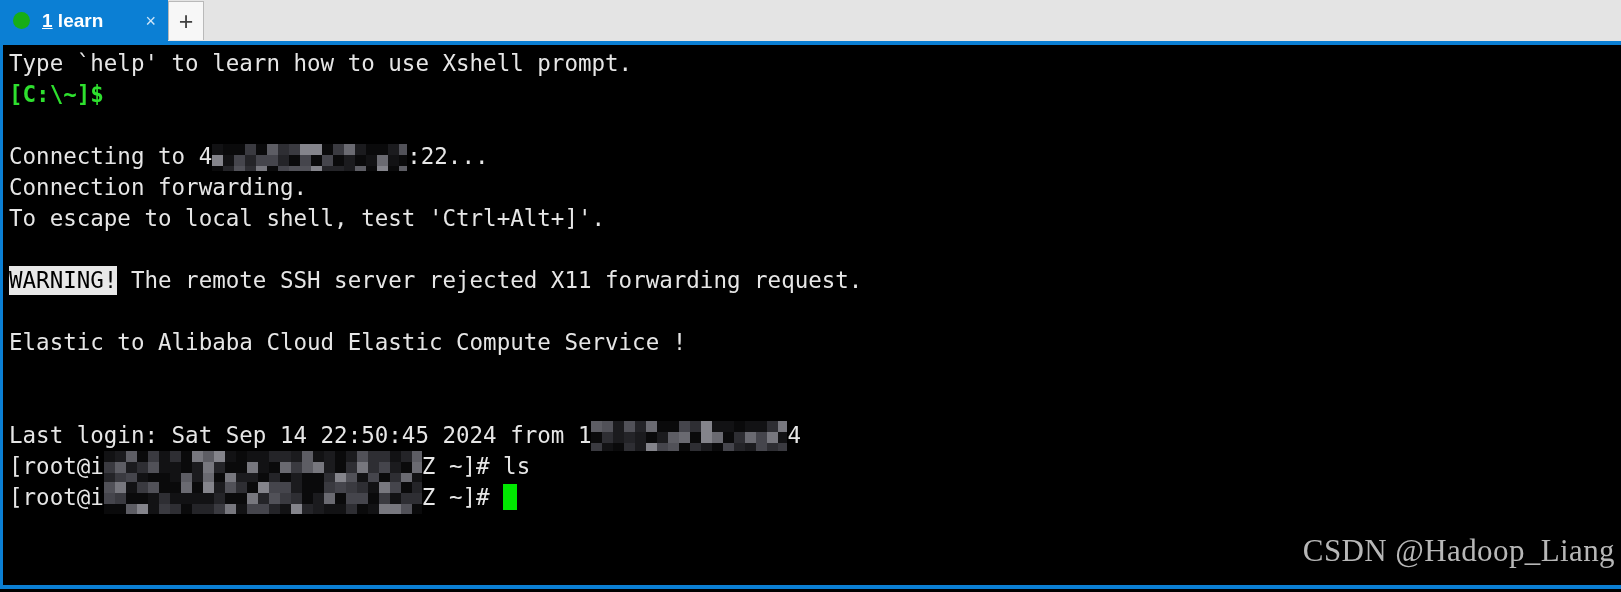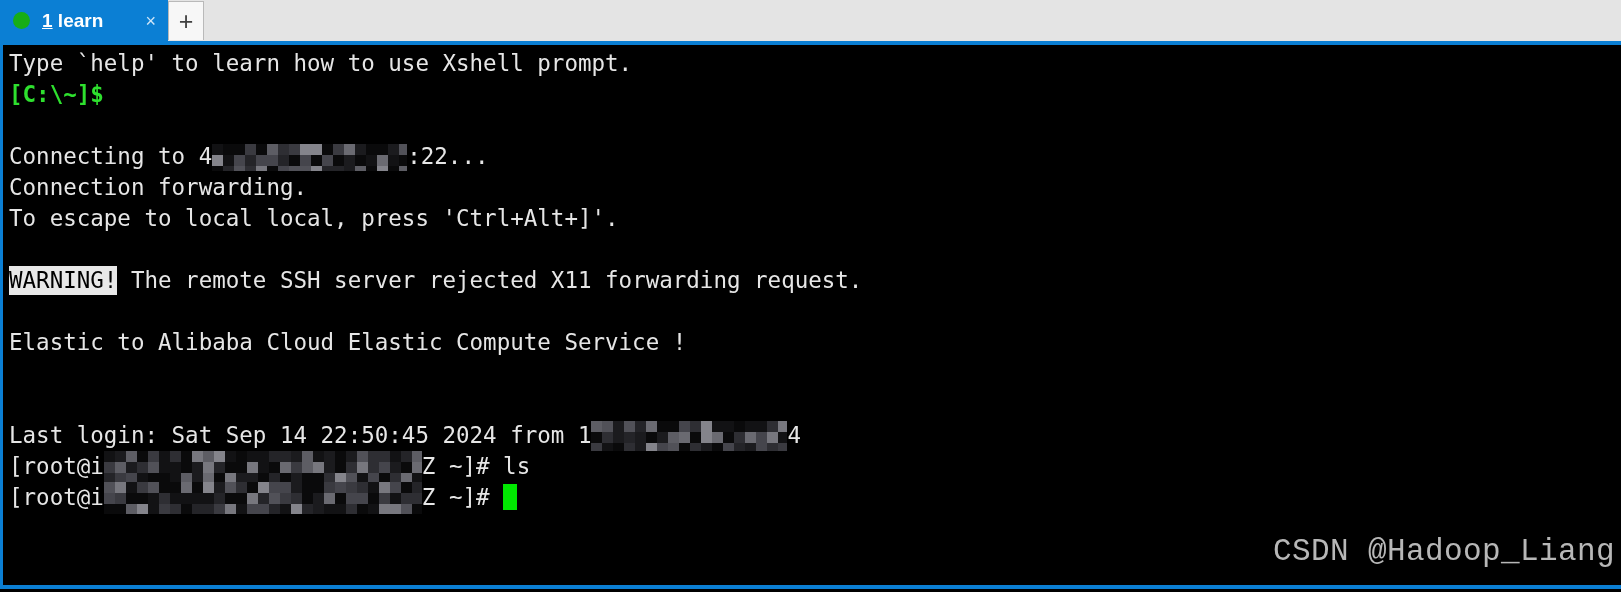--- a/index.html
+++ b/index.html
@@ -153,21 +153,21 @@
     position: absolute;
     display: block;
   }
 
   
   .watermark {
     position: absolute;
     right: 6px;
     bottom: 16px;
     color: #b7b7b7;
-    font-family: Liberation Mono, monospace;
+    font-family: Liberation Serif, serif;
     font-size: 31px;
     white-space: nowrap;
     letter-spacing: 0.4px;
   }
 </style>
 </head>
 <body>
 
 <div class="app">
 
@@ -187,21 +187,21 @@
       <div class="line"><span>Type `help' to learn how to use Xshell prompt.</span></div>
 
       <div class="line"><span class="green">[C:\~]$</span></div>
 
       <div class="line"></div>
 
       <div class="line"><span>Connecting to 4</span><span class="mosaic" style="width:195px;height:27px;"><i style="left: 0px; top: 0px; width: 11px; height: 11px; background: rgb(18, 18, 20);"></i><i style="left: 11px; top: 0px; width: 11px; height: 11px; background: rgb(10, 10, 11);"></i><i style="left: 22px; top: 0px; width: 11px; height: 11px; background: rgb(10, 10, 11);"></i><i style="left: 33px; top: 0px; width: 11px; height: 11px; background: rgb(58, 58, 64);"></i><i style="left: 44px; top: 0px; width: 11px; height: 11px; background: rgb(10, 10, 11);"></i><i style="left: 55px; top: 0px; width: 11px; height: 11px; background: rgb(93, 93, 100);"></i><i style="left: 66px; top: 0px; width: 11px; height: 11px; background: rgb(46, 46, 51);"></i><i style="left: 77px; top: 0px; width: 11px; height: 11px; background: rgb(58, 58, 64);"></i><i style="left: 88px; top: 0px; width: 11px; height: 11px; background: rgb(132, 132, 139);"></i><i style="left: 99px; top: 0px; width: 11px; height: 11px; background: rgb(132, 132, 139);"></i><i style="left: 110px; top: 0px; width: 11px; height: 11px; background: rgb(10, 10, 11);"></i><i style="left: 121px; top: 0px; width: 11px; height: 11px; background: rgb(58, 58, 64);"></i><i style="left: 132px; top: 0px; width: 11px; height: 11px; background: rgb(106, 106, 113);"></i><i style="left: 143px; top: 0px; width: 11px; height: 11px; background: rgb(27, 27, 30);"></i><i style="left: 154px; top: 0px; width: 11px; height: 11px; background: rgb(10, 10, 11);"></i><i style="left: 165px; top: 0px; width: 11px; height: 11px; background: rgb(10, 10, 11);"></i><i style="left: 176px; top: 0px; width: 11px; height: 11px; background: rgb(27, 27, 30);"></i><i style="left: 187px; top: 0px; width: 8px; height: 11px; background: rgb(81, 81, 88);"></i><i style="left: 0px; top: 11px; width: 11px; height: 11px; background: rgb(132, 132, 139);"></i><i style="left: 11px; top: 11px; width: 11px; height: 11px; background: rgb(18, 18, 20);"></i><i style="left: 22px; top: 11px; width: 11px; height: 11px; background: rgb(69, 69, 76);"></i><i style="left: 33px; top: 11px; width: 11px; height: 11px; background: rgb(36, 36, 40);"></i><i style="left: 44px; top: 11px; width: 11px; height: 11px; background: rgb(69, 69, 76);"></i><i style="left: 55px; top: 11px; width: 11px; height: 11px; background: rgb(69, 69, 76);"></i><i style="left: 66px; top: 11px; width: 11px; height: 11px; background: rgb(36, 36, 40);"></i><i style="left: 77px; top: 11px; width: 11px; height: 11px; background: rgb(10, 10, 11);"></i><i style="left: 88px; top: 11px; width: 11px; height: 11px; background: rgb(69, 69, 76);"></i><i style="left: 99px; top: 11px; width: 11px; height: 11px; background: rgb(10, 10, 11);"></i><i style="left: 110px; top: 11px; width: 11px; height: 11px; background: rgb(69, 69, 76);"></i><i style="left: 121px; top: 11px; width: 11px; height: 11px; background: rgb(10, 10, 11);"></i><i style="left: 132px; top: 11px; width: 11px; height: 11px; background: rgb(27, 27, 30);"></i><i style="left: 143px; top: 11px; width: 11px; height: 11px; background: rgb(10, 10, 11);"></i><i style="left: 154px; top: 11px; width: 11px; height: 11px; background: rgb(18, 18, 20);"></i><i style="left: 165px; top: 11px; width: 11px; height: 11px; background: rgb(106, 106, 113);"></i><i style="left: 176px; top: 11px; width: 11px; height: 11px; background: rgb(18, 18, 20);"></i><i style="left: 187px; top: 11px; width: 8px; height: 11px; background: rgb(10, 10, 11);"></i><i style="left: 0px; top: 22px; width: 11px; height: 5px; background: rgb(10, 10, 11);"></i><i style="left: 11px; top: 22px; width: 11px; height: 5px; background: rgb(36, 36, 40);"></i><i style="left: 22px; top: 22px; width: 11px; height: 5px; background: rgb(81, 81, 88);"></i><i style="left: 33px; top: 22px; width: 11px; height: 5px; background: rgb(46, 46, 51);"></i><i style="left: 44px; top: 22px; width: 11px; height: 5px; background: rgb(119, 119, 126);"></i><i style="left: 55px; top: 22px; width: 11px; height: 5px; background: rgb(10, 10, 11);"></i><i style="left: 66px; top: 22px; width: 11px; height: 5px; background: rgb(69, 69, 76);"></i><i style="left: 77px; top: 22px; width: 11px; height: 5px; background: rgb(81, 81, 88);"></i><i style="left: 88px; top: 22px; width: 11px; height: 5px; background: rgb(81, 81, 88);"></i><i style="left: 99px; top: 22px; width: 11px; height: 5px; background: rgb(132, 132, 139);"></i><i style="left: 110px; top: 22px; width: 11px; height: 5px; background: rgb(36, 36, 40);"></i><i style="left: 121px; top: 22px; width: 11px; height: 5px; background: rgb(36, 36, 40);"></i><i style="left: 132px; top: 22px; width: 11px; height: 5px; background: rgb(27, 27, 30);"></i><i style="left: 143px; top: 22px; width: 11px; height: 5px; background: rgb(93, 93, 100);"></i><i style="left: 154px; top: 22px; width: 11px; height: 5px; background: rgb(10, 10, 11);"></i><i style="left: 165px; top: 22px; width: 11px; height: 5px; background: rgb(132, 132, 139);"></i><i style="left: 176px; top: 22px; width: 11px; height: 5px; background: rgb(10, 10, 11);"></i><i style="left: 187px; top: 22px; width: 8px; height: 5px; background: rgb(93, 93, 100);"></i></span><span>:22...</span></div>
 
       <div class="line"><span>Connection forwarding.</span></div>
 
-      <div class="line"><span>To escape to local local, press 'Ctrl+Alt+]'.</span></div>
+      <div class="line"><span>To escape to local shell, test 'Ctrl+Alt+]'.</span></div>
 
       <div class="line"></div>
 
       <div class="line"><span class="invert">WARNING!</span><span> The remote SSH server rejected X11 forwarding request.</span></div>
 
       <div class="line"></div>
 
       <div class="line"><span>Elastic to Alibaba Cloud Elastic Compute Service !</span></div>
 
       <div class="line"></div>

